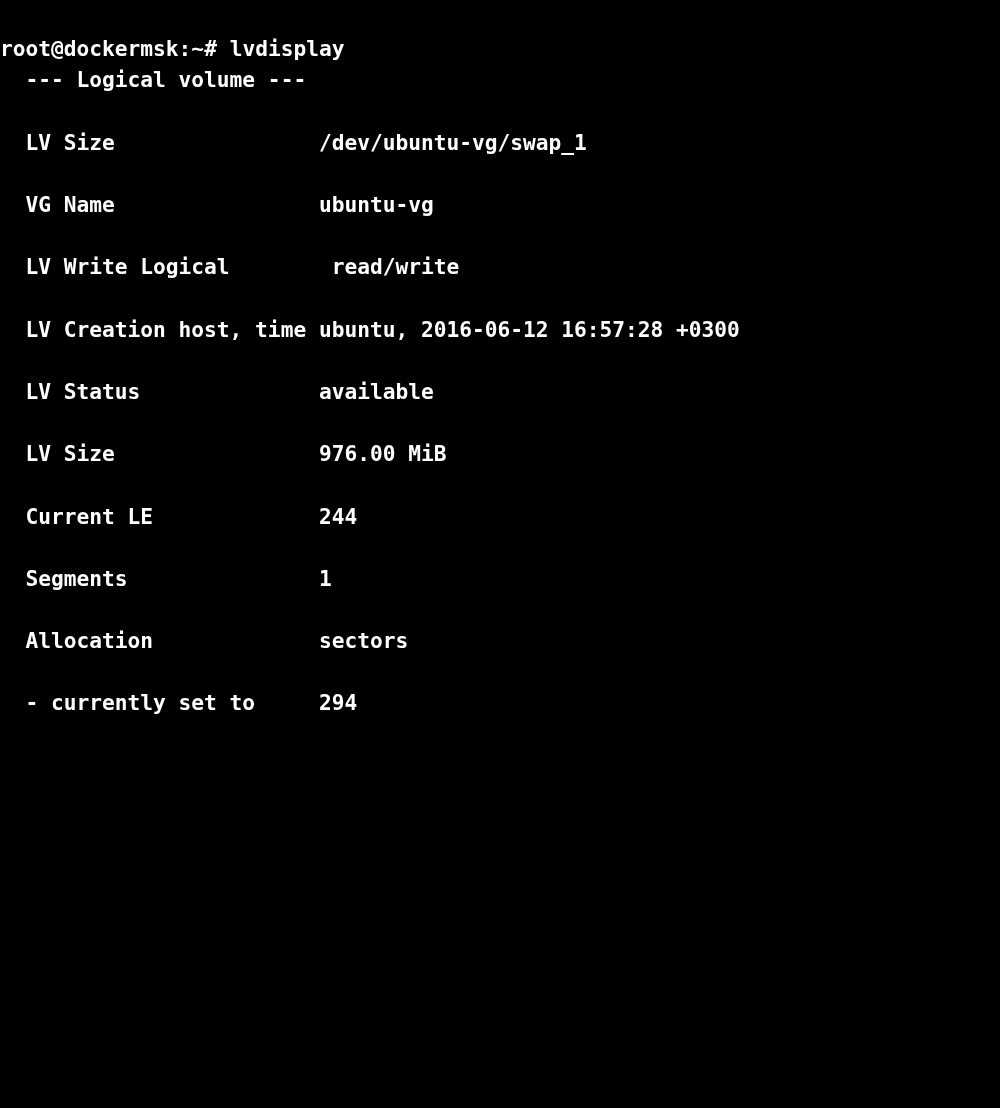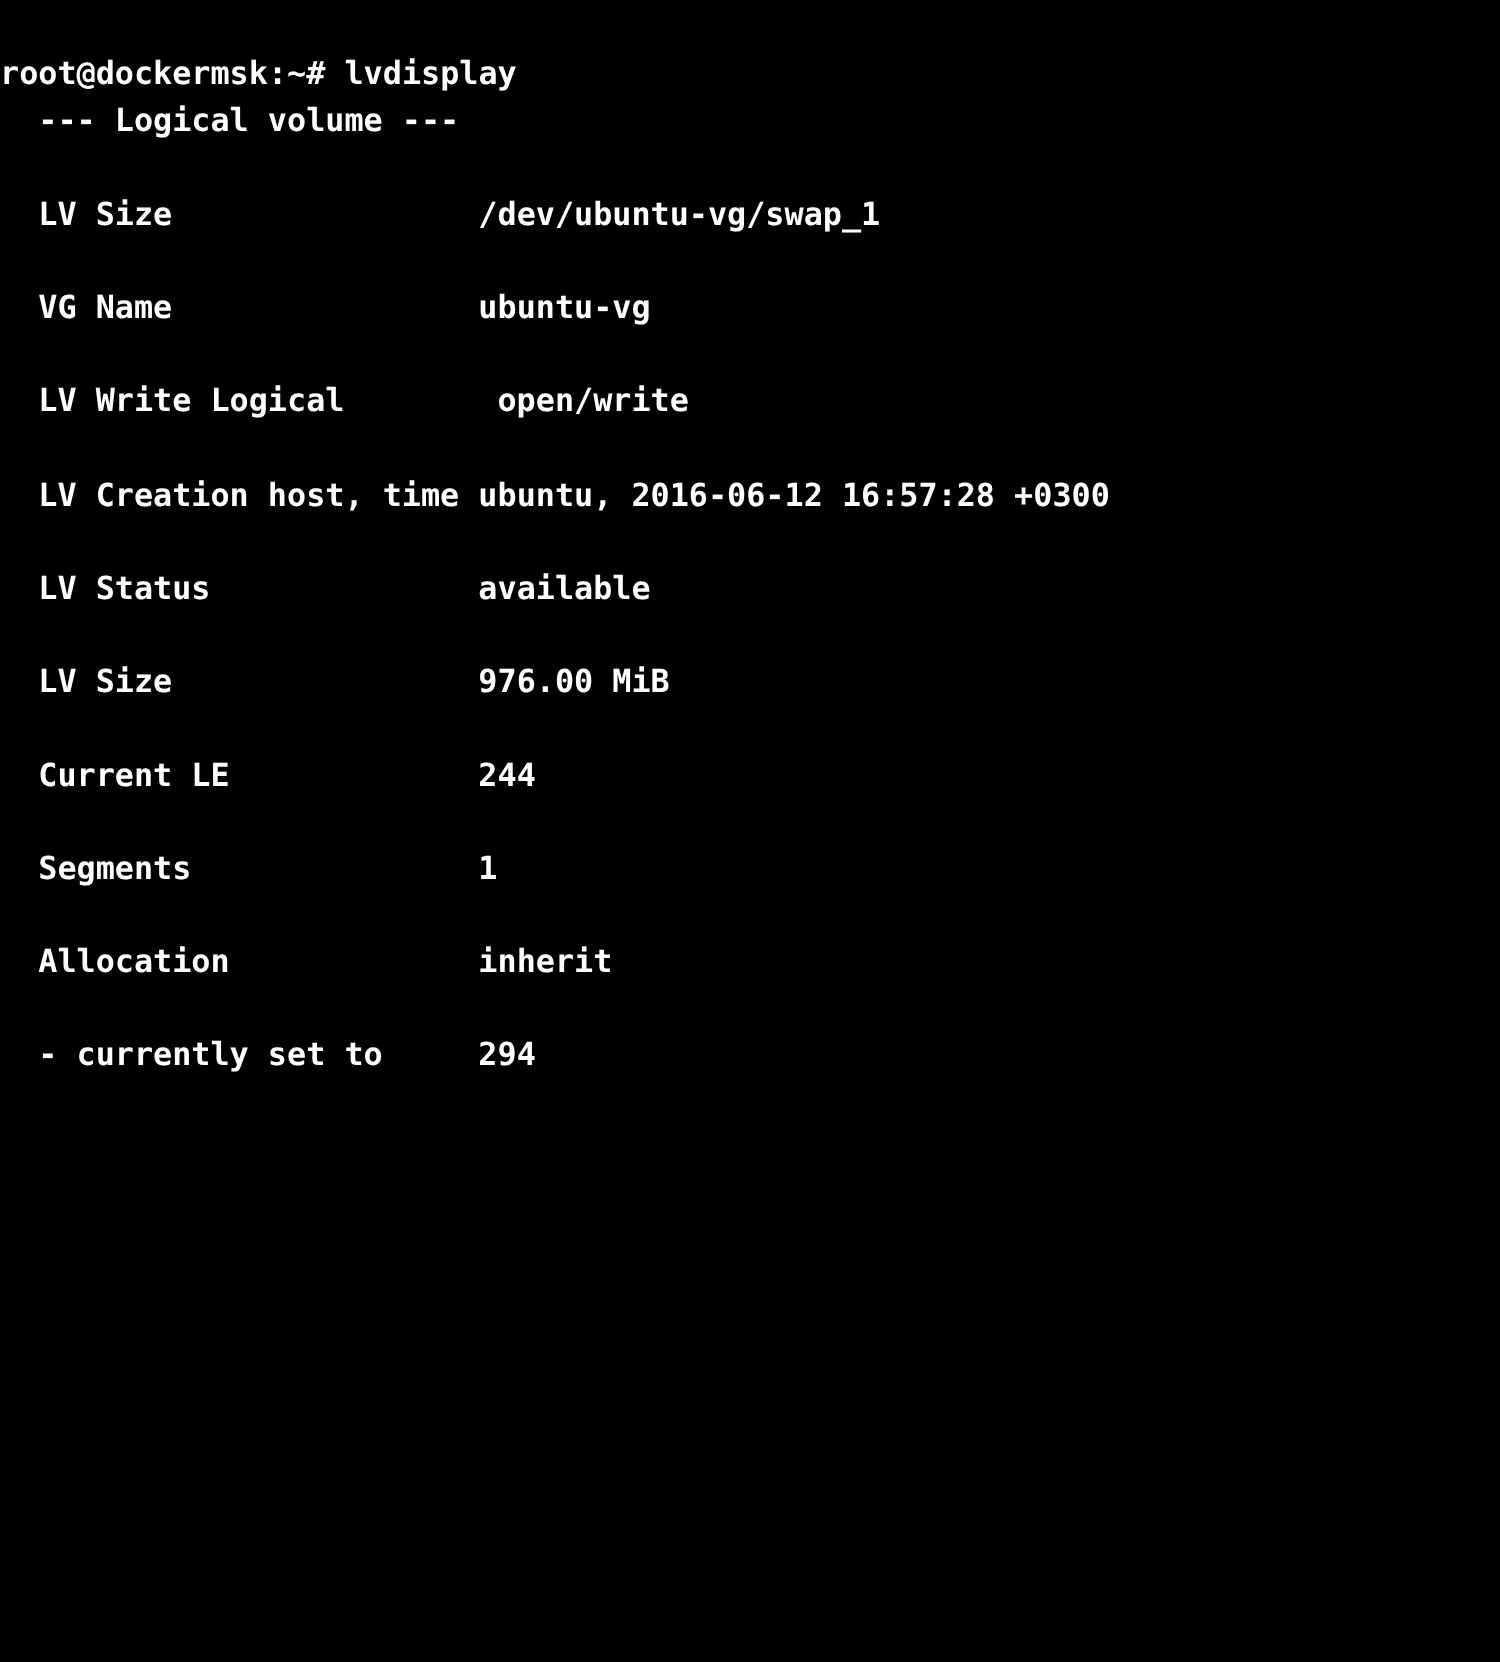--- a/index.html
+++ b/index.html
@@ -28,27 +28,27 @@
   }
 </style>
 </head>
 <body>
 
 <div class="terminal">
 <span class="prompt"><span>root@dockermsk</span>:<span>~</span><span>#</span> <span>lvdisplay</span></span>
 <div class="line">  --- Logical volume ---</div>
 <div class="line"><span>  LV Size                </span><span>/dev/ubuntu-vg/swap_1</span></div>
 <div class="line"><span>  VG Name                </span><span>ubuntu-vg</span></div>
-<div class="line"><span>  LV Write Logical        </span><span>open/write</span></div>
+<div class="line"><span>  LV Write Logical        </span><span>read/write</span></div>
 <div class="line"><span>  LV Creation host, time </span><span>ubuntu, 2016-06-12 16:57:28 +0300</span></div>
 <div class="line"><span>  LV Status              </span><span>available</span></div>
 <div class="line"><span>  LV Size                </span><span>976.00 MiB</span></div>
 <div class="line"><span>  Current LE             </span><span>244</span></div>
 <div class="line"><span>  Segments               </span><span>1</span></div>
-<div class="line"><span>  Allocation             </span><span>inherit</span></div>
+<div class="line"><span>  Allocation             </span><span>sectors</span></div>
 <div class="line"><span>  - currently set to     </span><span>294</span></div>
 <div class="line"> </div>
 
 
 
 
 
 
 
 

